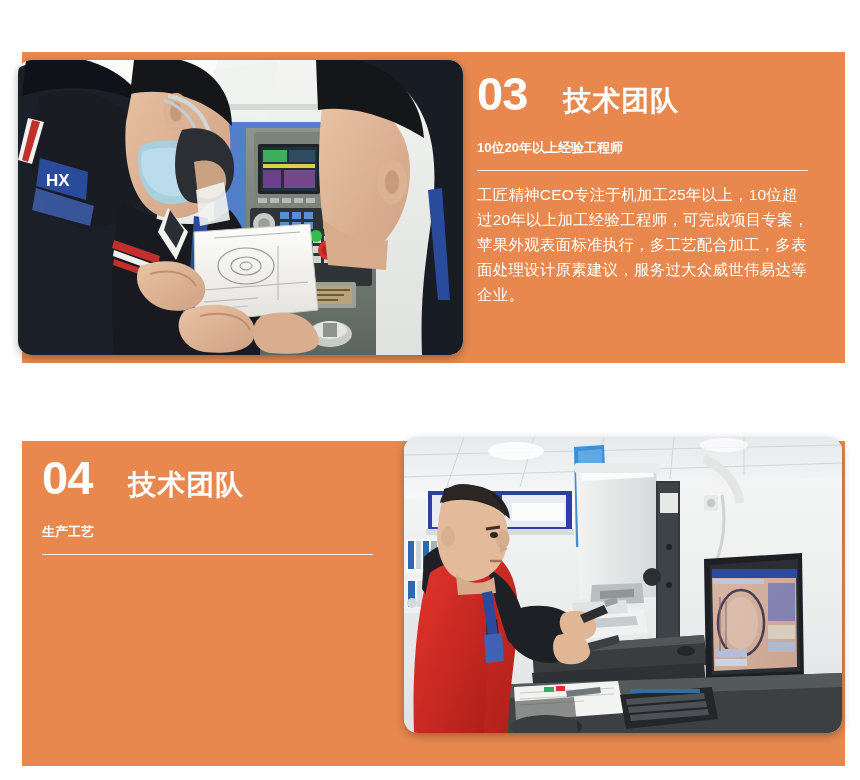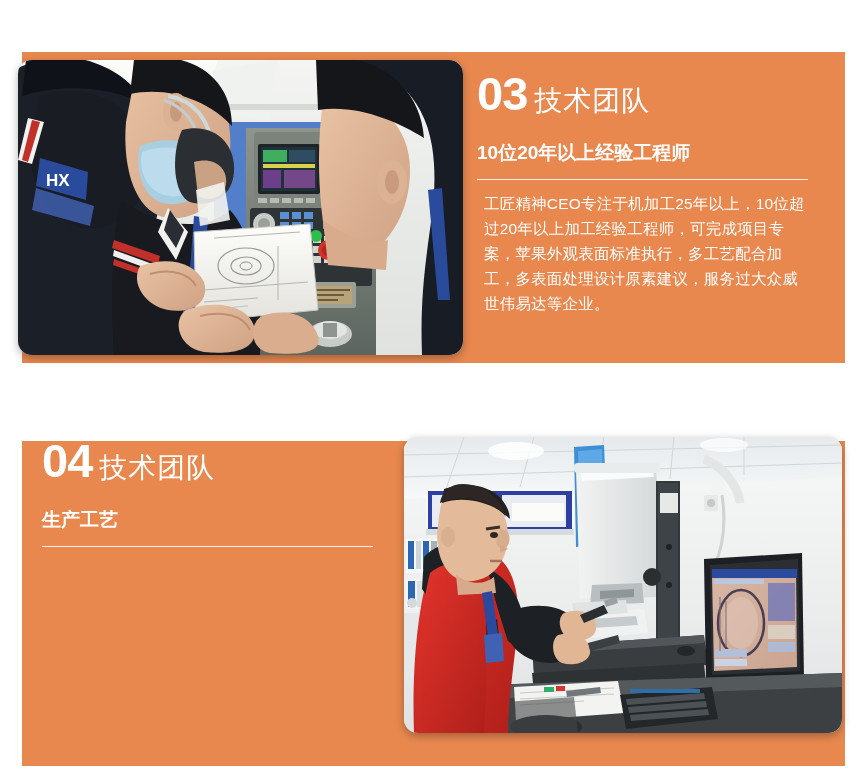--- a/index.html
+++ b/index.html
@@ -60,61 +60,62 @@
     height: 296px;
   }
   .photo svg { display: block; width: 100%; height: 100%; }
 
   
   .copy {
     position: absolute;
     color: #ffffff;
   }
   #copy-03 { left: 477px; top: 70px; width: 335px; }
-  #copy-04 { left:  42px; top: 437px; width: 335px; }
+  #copy-04 { left:  42px; top: 454px; width: 335px; }
 
   .heading {
     display: flex;
     align-items: baseline;
     line-height: 1;
     margin: 0 0 22px 0;
     white-space: nowrap;
+    gap: 29px;
   }
   .heading .num {
     font-size: 47px;
     font-weight: bold;
     letter-spacing: -1px;
   }
   .heading .title {
     font-size: 28px;
-    font-weight: normal;
+    font-weight: bold;
     margin-left: 7px;
     letter-spacing: 1px;
   }
 
   .subhead {
-    font-size: 19px;
+    font-size: 13px;
     font-weight: bold;
     line-height: 1.45;
     margin: 0 0 12px 0;
   }
   .subhead .line { display: block; }
 
   .rule {
     height: 1px;
     background: rgba(255,255,255,0.85);
     width: 331px;
     margin: 0 0 11px 0;
     border: 0;
   }
 
   .body-text {
     font-size: 15.5px;
     line-height: 1.62;
-    margin: 7px;
+    margin: 0;
     letter-spacing: 0.2px;
   }
 </style>
 </head>
 <body>
 
 <div class="page">
 
   <div class="panel" id="panel-03"></div>
 

